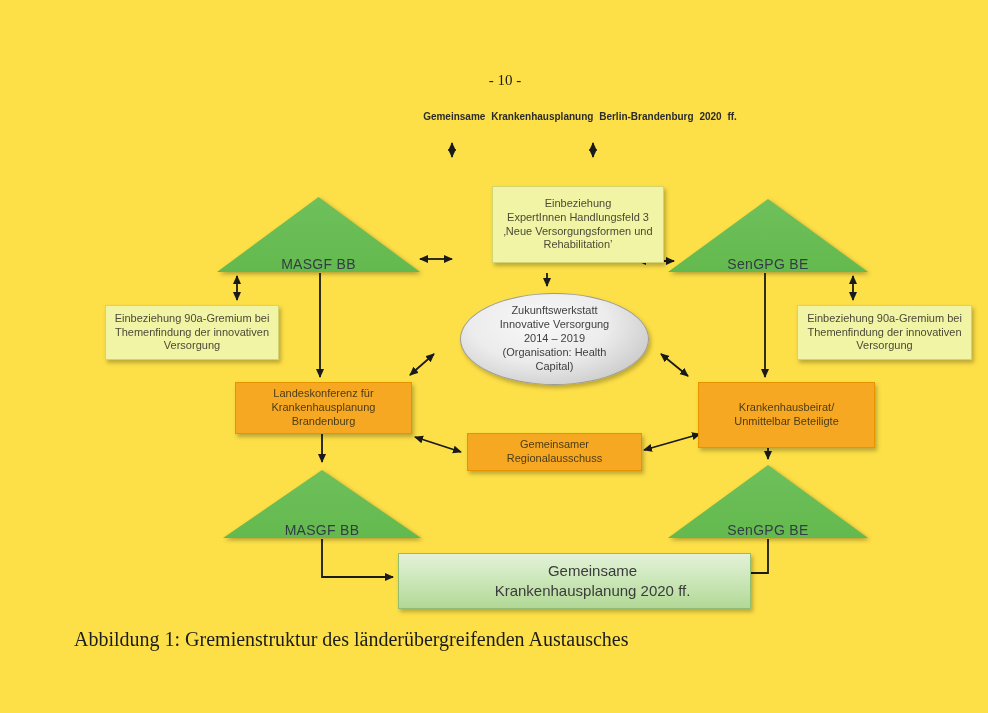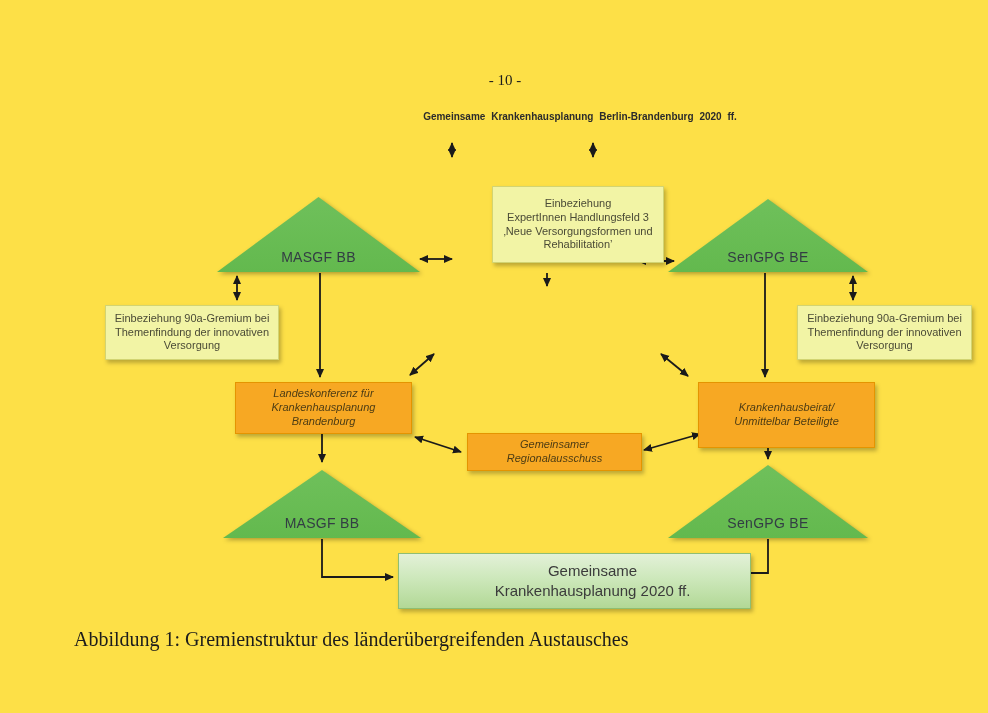--- a/index.html
+++ b/index.html
@@ -20,35 +20,35 @@
   }
   
   .tri-wrap{filter:drop-shadow(2px 2px 2px rgba(0,0,0,0.30));}
   .tri{
     width:100%;height:100%;
     background:linear-gradient(180deg,#6fc05b 0%,#63b94e 100%);
     clip-path:polygon(50% 0,100% 100%,0 100%);
     display:flex;align-items:flex-end;justify-content:center;
   }
   .tri-label{
-    font-size:14px;color:#333d44;padding-bottom:7px;letter-spacing:0.3px;
+    font-size:14px;color:#333d44;letter-spacing:0.3px;
   }
   
   .box{
     display:flex;align-items:center;justify-content:center;
     box-shadow:2px 3px 4px rgba(0,0,0,0.25);
   }
   .box-text{
     white-space:pre-line;text-align:center;font-size:11px;line-height:1.26;
   }
   .yellow{
     background:#f2f4a5;border:1px solid #d2d472;color:#4a4a36;
   }
   .orange{
-    background:#f7a823;border:1px solid #e59400;color:#4d3c14;font-style:italic;
+    background:#f7a823;border:1px solid #e59400;color:#4d3c14;
   }
   .greenbar{
     background:linear-gradient(180deg,#e3f1d8 0%,#cde8bb 45%,#b2d896 100%);
     border:1px solid #8fbe72;color:#3b3b3b;
   }
   .greenbar .box-text{font-size:15px;line-height:1.35;}
   .ellipse{
     border-radius:50%;
     background:radial-gradient(ellipse at 42% 32%,#f8f8f8 0%,#ececec 45%,#cfcfcf 76%,#adadad 100%);
     border:1px solid #9b9b9b;color:#3f3f3f;
@@ -131,20 +131,27 @@
     <span class="box-text">Einbeziehung 90a-Gremium bei
 Themenfindung der innovativen
 Versorgung</span>
   </div>
   <div class="abs box yellow" style="left:797px;top:305px;width:173px;height:53px;">
     <span class="box-text">Einbeziehung 90a-Gremium bei
 Themenfindung der innovativen
 Versorgung</span>
   </div>
 
+  <div class="abs box ellipse" style="left:460px;top:293px;width:187px;height:90px;">
+    <span class="box-text">Zukunftswerkstatt
+Innovative Versorgung
+2014 – 2019
+(Organisation: Health
+Capital)</span>
+  </div>
 
   <div class="abs box orange" style="left:235px;top:382px;width:175px;height:50px;">
     <span class="box-text">Landeskonferenz für
 Krankenhausplanung
 Brandenburg</span>
   </div>
   <div class="abs box orange" style="left:698px;top:382px;width:175px;height:64px;">
     <span class="box-text">Krankenhausbeirat/
 Unmittelbar Beteiligte</span>
   </div>

